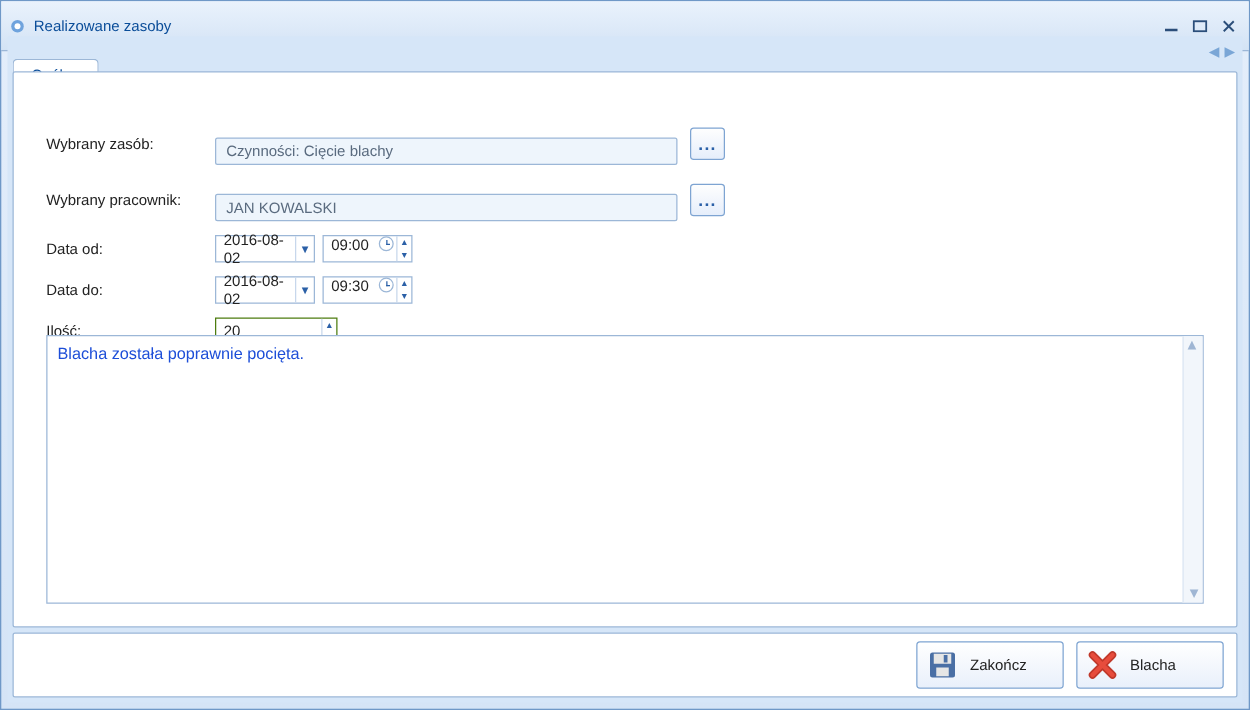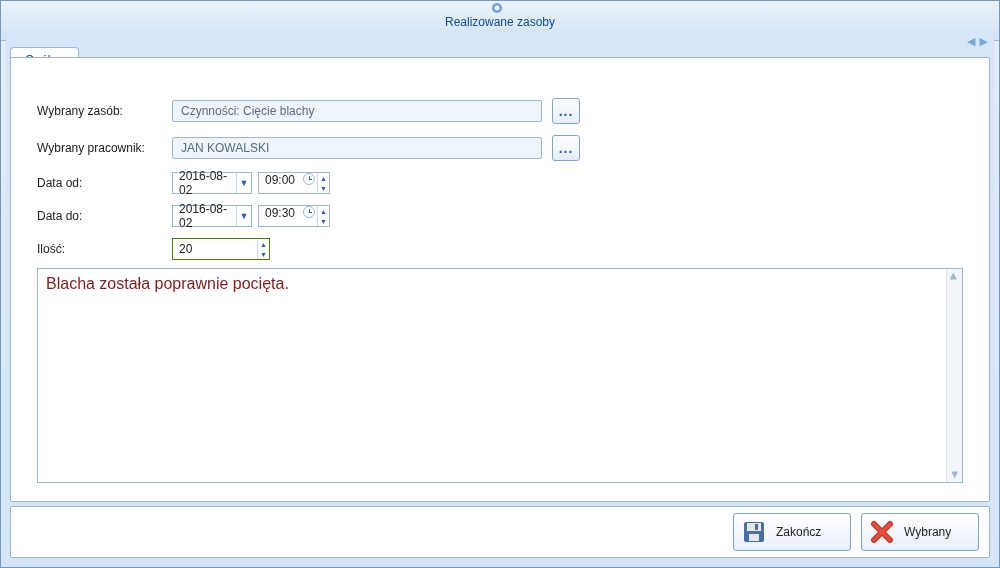--- a/index.html
+++ b/index.html
@@ -18,21 +18,20 @@
   }
   .titlebar {
     height: 40px;
     background: linear-gradient(#eaf2fc, #d3e3f5);
     border-bottom: 1px solid #9cb7d7;
     display: flex;
     align-items: center;
     padding: 0 6px;
     font-size: 12px;
     color: #0a4d99;
-    flex-direction: column;
   }
   .titlebar .app-icon {
     width: 14px; height: 14px;
     margin-right: 6px;
     display: inline-block;
   }
   .titlebar .spacer { flex: 1; }
   .titlebar .tbtn {
     width: 20px; height: 16px;
     margin-left: 3px;
@@ -94,20 +93,21 @@
     flex: 0 0 370px;
     height: 22px;
     background: #eef5fc;
     border: 1px solid #9cb7d7;
     border-radius: 2px;
     padding: 0 8px;
     display: flex;
     align-items: center;
     color: #5a6b7f;
     font-size: 12px;
+    margin-top: 12px;
   }
   .pickbtn {
     width: 28px; height: 26px;
     margin-left: 10px;
     background: linear-gradient(#fefefe, #e6eefb);
     border: 1px solid #7ea4d2;
     border-radius: 3px;
     display: flex; align-items: center; justify-content: center;
     font-weight: bold;
     color: #2b60a7;
@@ -186,22 +186,22 @@
   .notes {
     position: absolute;
     left: 26px; right: 26px; top: 210px; bottom: 18px;
     border: 1px solid #9cb7d7;
     background: #fff;
   }
   .notes-inner {
     position: absolute;
     left: 0; top: 0; bottom: 0; right: 16px;
     padding: 6px 8px;
-    font-size: 16px;
-    color: #7f1d1d;
+    font-size: 13px;
+    color: #1d4ed8;
   }
   .notes-scroll {
     position: absolute;
     right: 0; top: 0; bottom: 0;
     width: 16px;
     background: #f2f6fb;
     border-left: 1px solid #dbe6f4;
     display: flex; flex-direction: column; justify-content: space-between;
     align-items: center;
     padding: 2px 0;
@@ -359,18 +359,18 @@
         </span>
         <span>Zakończ</span>
       </div>
       <div class="actbtn">
         <span class="ic">
           <svg viewBox="0 0 24 24">
             <path d="M4 4 L20 20 M20 4 L4 20" stroke="#c0392b" stroke-width="6" stroke-linecap="round"></path>
             <path d="M4 4 L20 20 M20 4 L4 20" stroke="#e74c3c" stroke-width="3.5" stroke-linecap="round"></path>
           </svg>
         </span>
-        <span>Wybrany</span>
+        <span>Blacha</span>
       </div>
     </div>
 
   </div>
 </div>
 
 </body></html>

